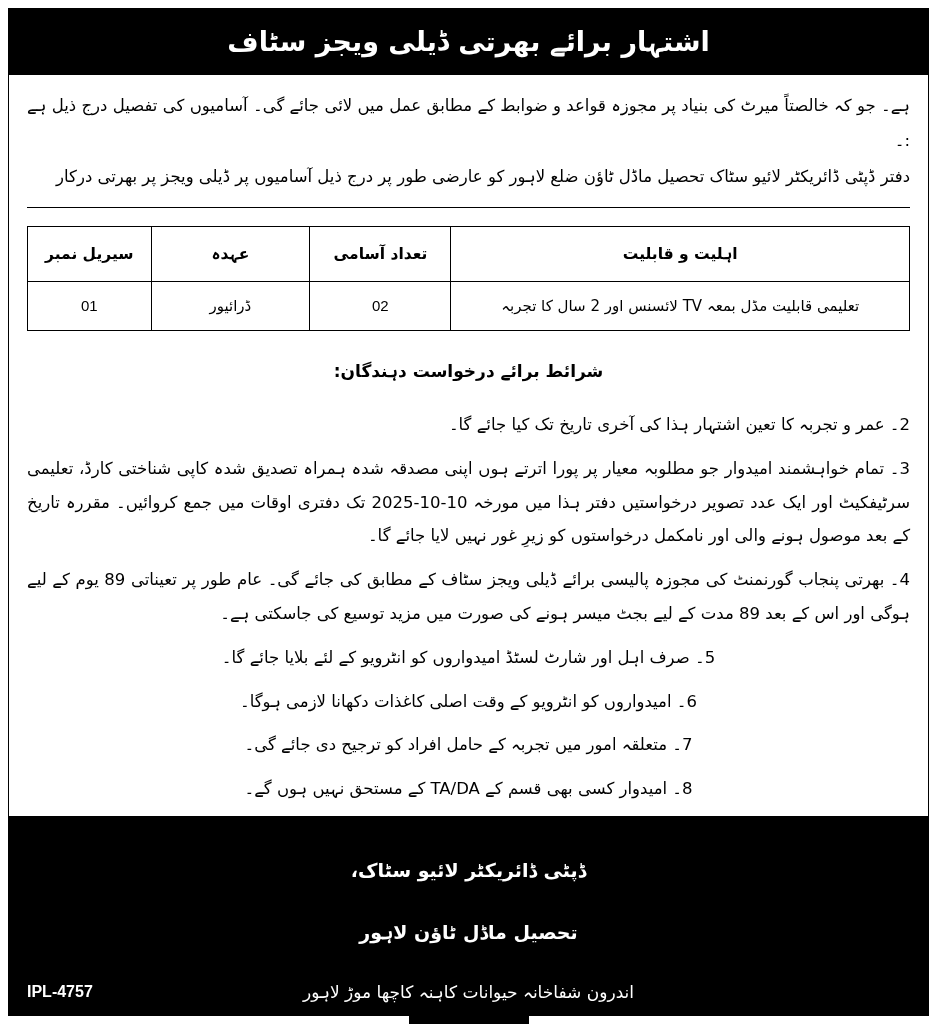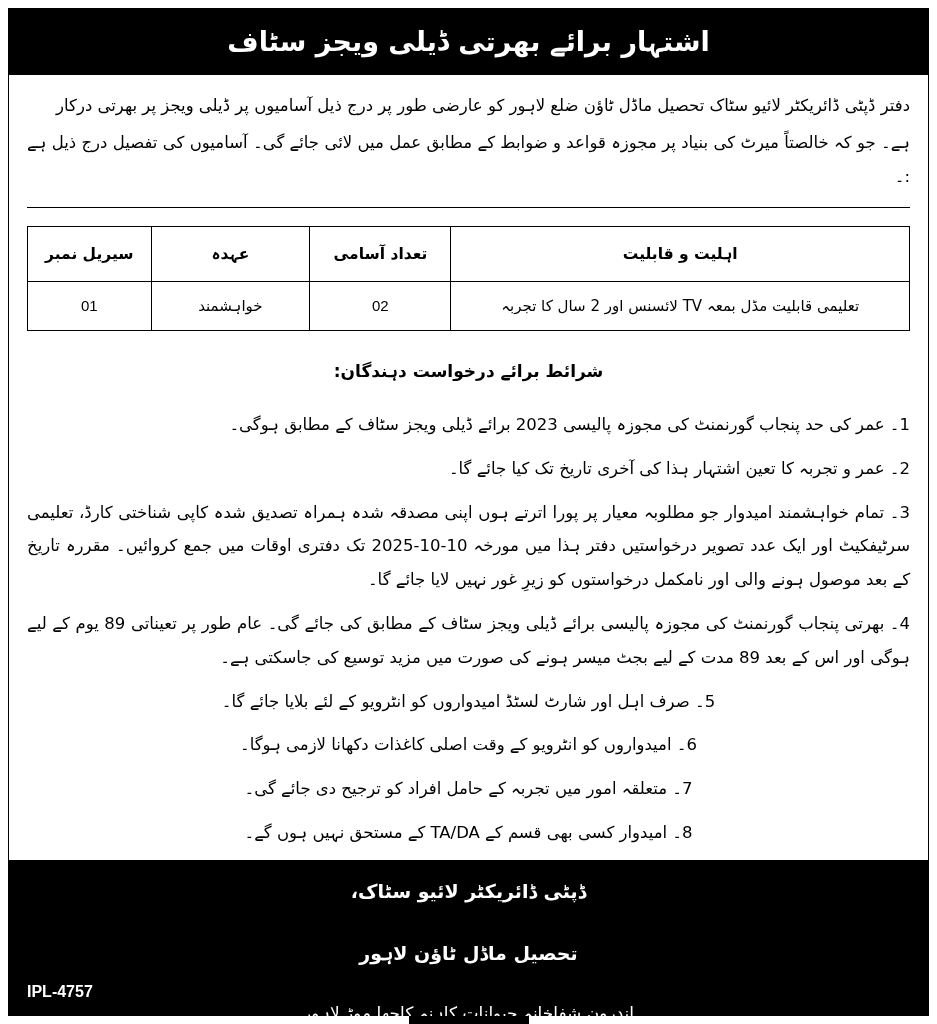--- a/index.html
+++ b/index.html
@@ -180,49 +180,48 @@
 <div id="page">
   <div class="ad">
 
     <div class="header-band">
       <div class="header-title">اشتہار برائے بھرتی ڈیلی ویجز سٹاف</div>
     </div>
 
     <div class="body-wrap">
 
       <div class="intro">
+        <p>ہے۔ جو کہ خالصتاً میرٹ کی بنیاد پر مجوزہ قواعد و ضوابط کے مطابق عمل میں لائی جائے گی۔ آسامیوں کی تفصیل درج ذیل ہے :۔</p>
         <p>دفتر ڈپٹی ڈائریکٹر لائیو سٹاک تحصیل ماڈل ٹاؤن ضلع لاہور کو عارضی طور پر درج ذیل آسامیوں پر ڈیلی ویجز پر بھرتی درکار</p>
-        <p>ہے۔ جو کہ خالصتاً میرٹ کی بنیاد پر مجوزہ قواعد و ضوابط کے مطابق عمل میں لائی جائے گی۔ آسامیوں کی تفصیل درج ذیل ہے :۔</p>
       </div>
 
       <hr class="rule">
 
       <table class="jobs">
         <thead>
           <tr>
             <th class="col-elig">اہلیت و قابلیت</th>
             <th class="col-count">تعداد آسامی</th>
             <th class="col-post">عہدہ</th>
             <th class="col-sr">سیریل نمبر</th>
           </tr>
         </thead>
         <tbody>
           <tr>
             <td>تعلیمی قابلیت مڈل بمعہ TV لائسنس اور 2 سال کا تجربہ</td>
             <td class="num">02</td>
-            <td>خواہشمند</td>
+            <td>ڈرائیور</td>
             <td class="num">01</td>
           </tr>
         </tbody>
       </table>
 
       <div class="cond-heading">شرائط برائے درخواست دہندگان:</div>
 
       <ol class="conds">
-        <li>1۔ عمر کی حد پنجاب گورنمنٹ کی مجوزہ پالیسی 2023 برائے ڈیلی ویجز سٹاف کے مطابق ہوگی۔</li>
         <li>2۔ عمر و تجربہ کا تعین اشتہار ہذا کی آخری تاریخ تک کیا جائے گا۔</li>
         <li>3۔ تمام خواہشمند امیدوار جو مطلوبہ معیار پر پورا اترتے ہوں اپنی مصدقہ شدہ ہمراہ تصدیق شدہ کاپی شناختی کارڈ، تعلیمی سرٹیفکیٹ اور ایک عدد تصویر درخواستیں دفتر ہذا میں مورخہ 10-10-2025 تک دفتری اوقات میں جمع کروائیں۔ مقررہ تاریخ کے بعد موصول ہونے والی اور نامکمل درخواستوں کو زیرِ غور نہیں لایا جائے گا۔</li>
         <li>4۔ بھرتی پنجاب گورنمنٹ کی مجوزہ پالیسی برائے ڈیلی ویجز سٹاف کے مطابق کی جائے گی۔ عام طور پر تعیناتی 89 یوم کے لیے ہوگی اور اس کے بعد 89 مدت کے لیے بجٹ میسر ہونے کی صورت میں مزید توسیع کی جاسکتی ہے۔</li>
         <li class="center-ish">5۔ صرف اہل اور شارٹ لسٹڈ امیدواروں کو انٹرویو کے لئے بلایا جائے گا۔</li>
         <li class="center-ish">6۔ امیدواروں کو انٹرویو کے وقت اصلی کاغذات دکھانا لازمی ہوگا۔</li>
         <li class="center-ish">7۔ متعلقہ امور میں تجربہ کے حامل افراد کو ترجیح دی جائے گی۔</li>
         <li class="center-ish">8۔ امیدوار کسی بھی قسم کے TA/DA کے مستحق نہیں ہوں گے۔</li>
       </ol>
     </div>
 

